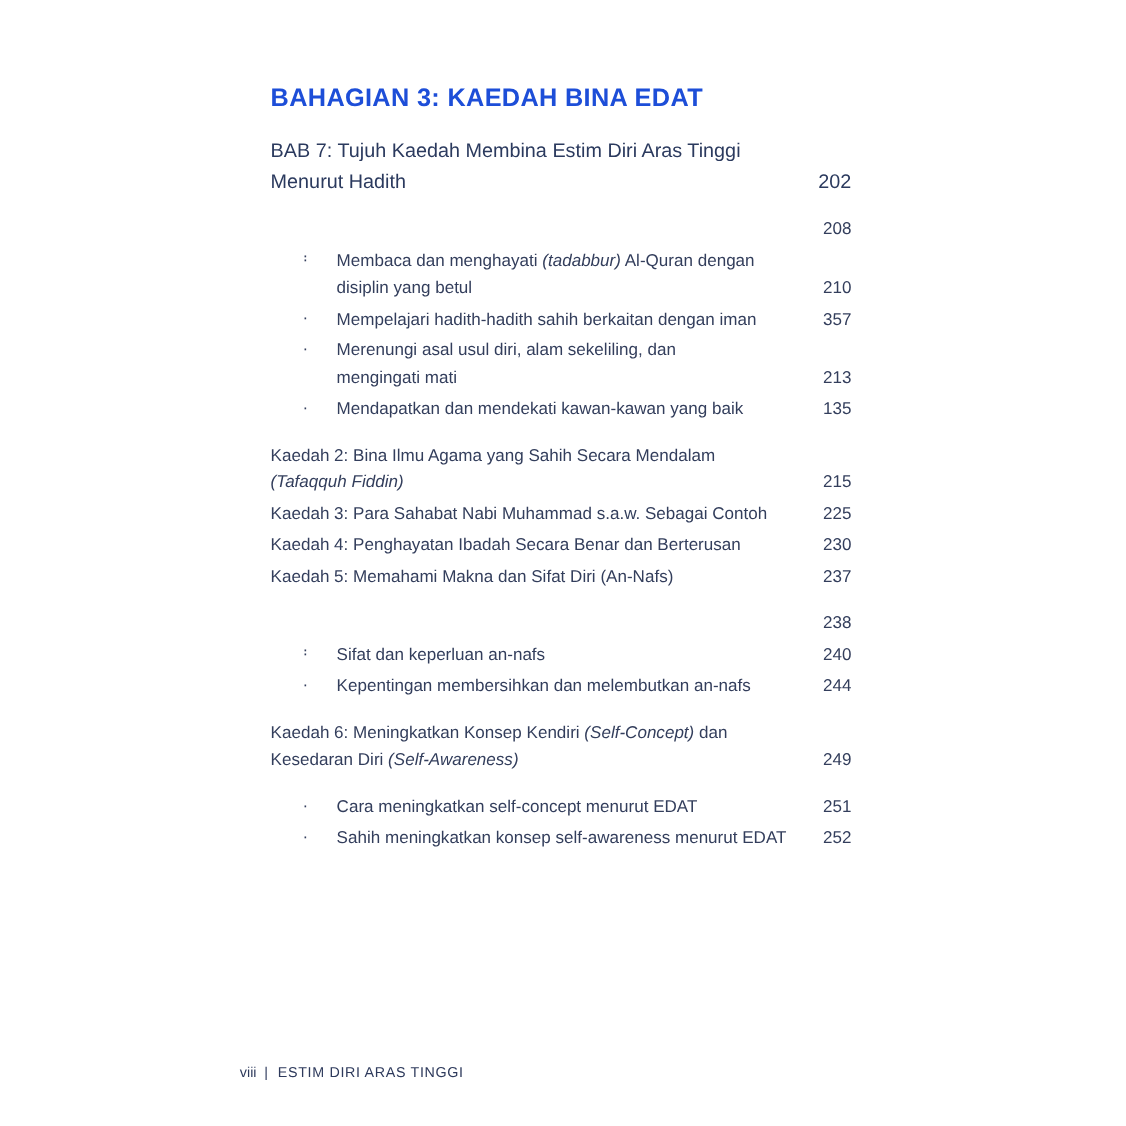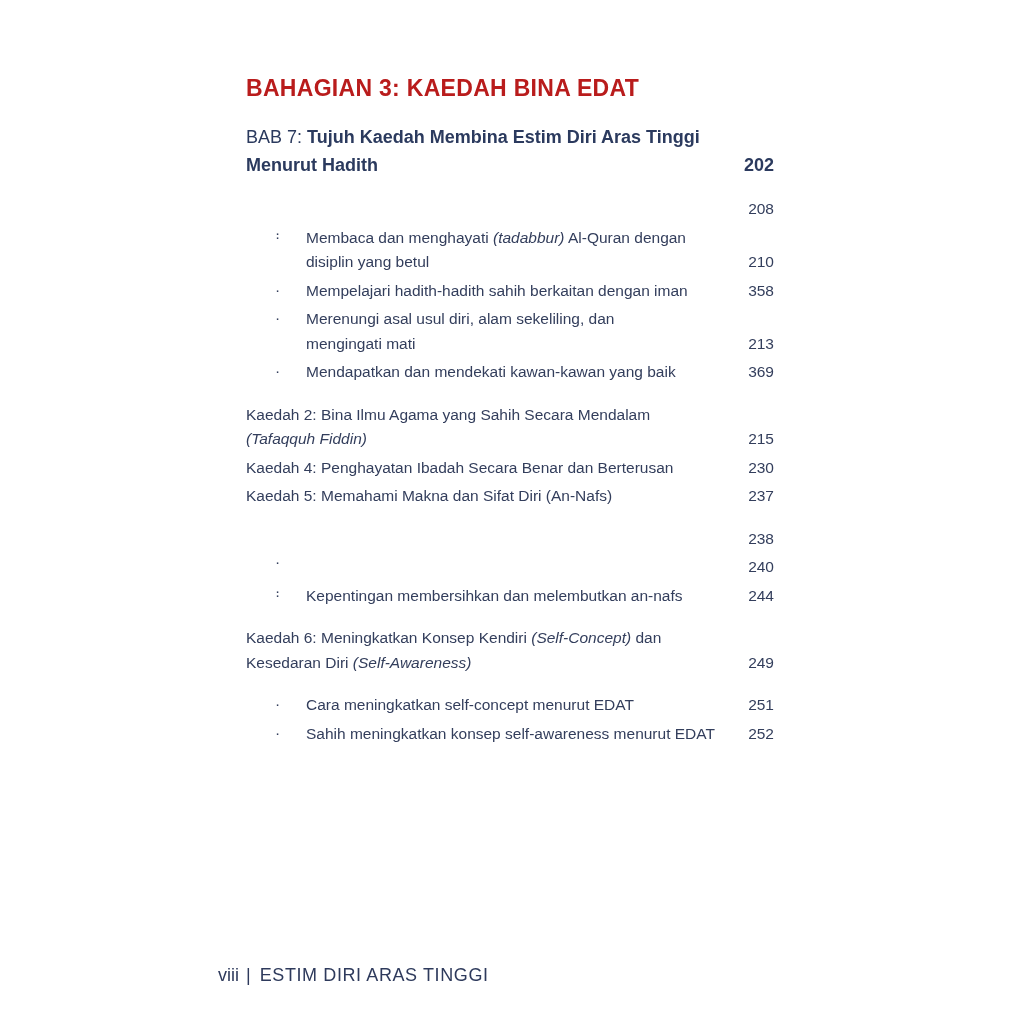--- a/index.html
+++ b/index.html
@@ -15,21 +15,21 @@
     position: absolute;
     left: 246px;
     top: 74px;
     width: 528px;
   }
   .section-title {
     margin: 0 0 22px 0;
     font-size: 23px;
     line-height: 28px;
     font-weight: 700;
-    color: #b91c1c;
+    color: #1d4ed8;
     letter-spacing: 0.3px;
   }
   .toc { width: 100%; }
   .entry {
     display: flex;
     align-items: flex-end;
     font-size: 15.5px;
     line-height: 24.5px;
     color: #333e5c;
     margin-top: 4px;
@@ -49,27 +49,27 @@
     margin-top: 0;
   }
   .entry.gap { margin-top: 18px; }
   .entry.bullet .text { position: relative; padding-left: 60px; }
   .bullet-glyph {
     position: absolute;
     left: 29px;
     top: -1px;
     color: #333e5c;
   }
-  .b { font-weight: 700; }
+  .b { font-weight: 400; }
   .i { font-style: italic; }
   .footer {
     position: absolute;
     left: 218px;
     top: 966px;
-    font-size: 18px;
+    font-size: 13px;
     line-height: 18px;
     color: #2e3a5c;
     display: flex;
     align-items: baseline;
   }
   .footer .sep { margin: 0 9px 0 7px; color: #2e3a5c; }
   .footer .book-title { letter-spacing: 0.6px; text-align: center; }
 </style>
 </head>
 <body>
@@ -97,43 +97,49 @@
             <div class="line"><span>Membaca dan menghayati </span><span class="i">(tadabbur)</span><span> Al-Quran dengan</span></div>
             <div class="line"><span>disiplin yang betul</span></div>
           </div>
           <div class="page-num">210</div>
         </div>
         <div class="entry bullet">
           <div class="text">
             <span class="bullet-glyph">·</span>
             <div class="line"><span>Mempelajari hadith-hadith sahih berkaitan dengan iman</span></div>
           </div>
-          <div class="page-num">358</div>
+          <div class="page-num">357</div>
         </div>
         <div class="entry bullet">
           <div class="text">
             <span class="bullet-glyph">·</span>
             <div class="line"><span>Merenungi asal usul diri, alam sekeliling, dan</span></div>
             <div class="line"><span>mengingati mati</span></div>
           </div>
           <div class="page-num">213</div>
         </div>
         <div class="entry bullet">
           <div class="text">
             <span class="bullet-glyph">·</span>
             <div class="line"><span>Mendapatkan dan mendekati kawan-kawan yang baik</span></div>
           </div>
-          <div class="page-num">369</div>
+          <div class="page-num">135</div>
         </div>
         <div class="entry item gap">
           <div class="text">
             <div class="line"><span>Kaedah 2: Bina Ilmu Agama yang Sahih Secara Mendalam</span></div>
             <div class="line"><span class="i">(Tafaqquh Fiddin)</span></div>
           </div>
           <div class="page-num">215</div>
+        </div>
+        <div class="entry item">
+          <div class="text">
+            <div class="line"><span>Kaedah 3: Para Sahabat Nabi Muhammad s.a.w. Sebagai Contoh</span></div>
+          </div>
+          <div class="page-num">225</div>
         </div>
         <div class="entry item">
           <div class="text">
             <div class="line"><span>Kaedah 4: Penghayatan Ibadah Secara Benar dan Berterusan</span></div>
           </div>
           <div class="page-num">230</div>
         </div>
         <div class="entry item">
           <div class="text">
             <div class="line"><span>Kaedah 5: Memahami Makna dan Sifat Diri (An-Nafs)</span></div>
@@ -142,20 +148,21 @@
         </div>
         <div class="entry bullet gap">
           <div class="text">
             <span class="bullet-glyph">·</span>
           </div>
           <div class="page-num">238</div>
         </div>
         <div class="entry bullet">
           <div class="text">
             <span class="bullet-glyph">·</span>
+            <div class="line"><span>Sifat dan keperluan an-nafs</span></div>
           </div>
           <div class="page-num">240</div>
         </div>
         <div class="entry bullet">
           <div class="text">
             <span class="bullet-glyph">·</span>
             <div class="line"><span>Kepentingan membersihkan dan melembutkan an-nafs</span></div>
           </div>
           <div class="page-num">244</div>
         </div>

